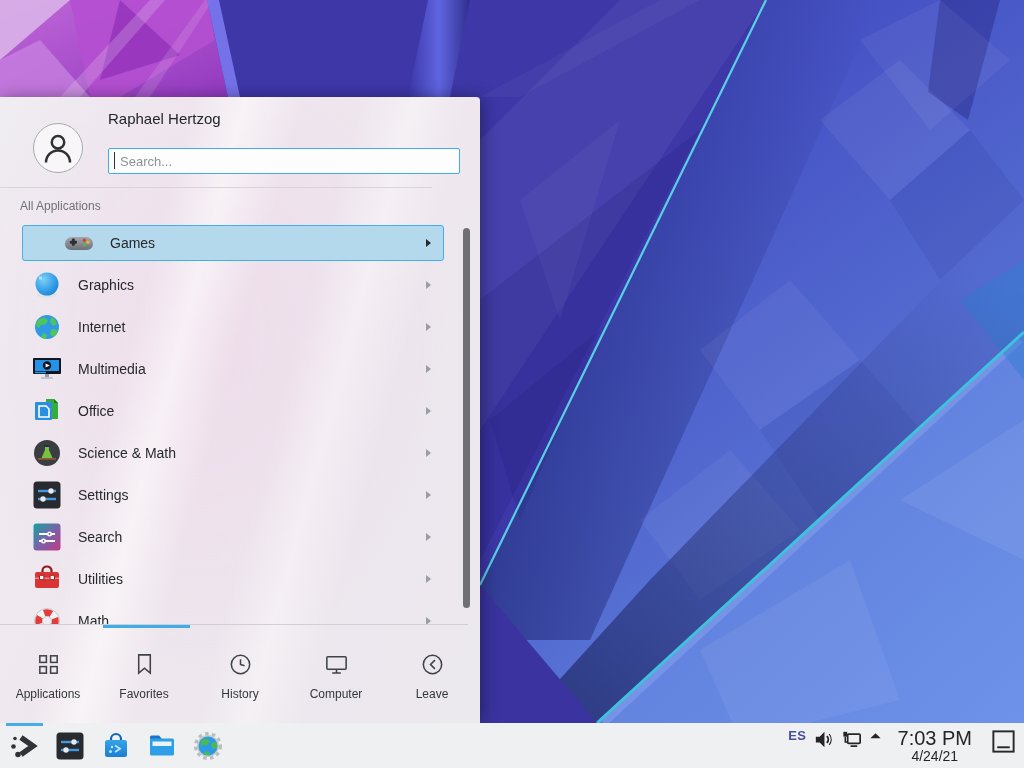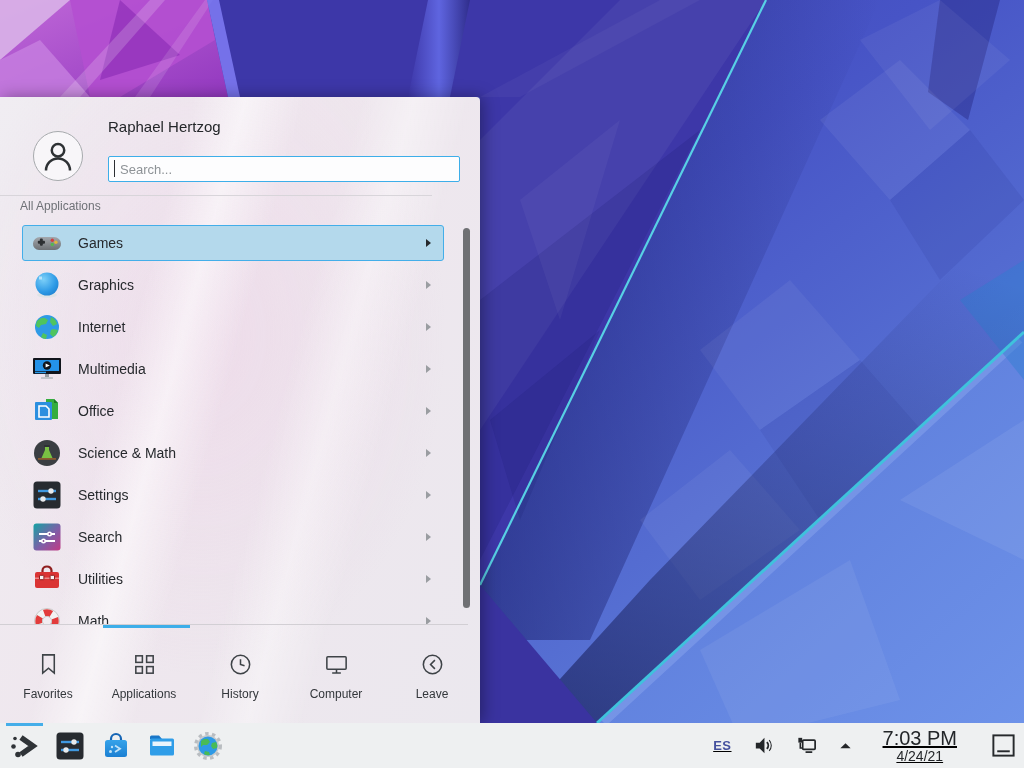--- a/index.html
+++ b/index.html
@@ -11,38 +11,38 @@
   .launcher{position:absolute;left:0;top:97px;width:480px;height:626px;
     background:linear-gradient(115deg,#f0edf2 0%,#efe7ee 45%,#ebe8ee 100%);
     border-radius:0 4px 0 0;box-shadow:3px 0 16px rgba(0,0,0,.35);}
   .launcher::before{content:"";position:absolute;inset:0;z-index:0;border-radius:inherit;
     background:
       linear-gradient(105deg,transparent 30%,rgba(255,255,255,.55) 38%,transparent 47%,transparent 56%,rgba(255,255,255,.4) 64%,transparent 73%),
       radial-gradient(ellipse at 42% 38%,rgba(236,203,228,.38),transparent 62%);
     pointer-events:none;}
   .launcher>*{position:absolute;z-index:1;}
 
-  .lheader{left:0;top:8px;width:432px;height:90px;border-bottom:1px solid #d8d5da;}
+  .lheader{left:0;top:0;width:432px;height:90px;border-bottom:1px solid #d8d5da;}
   .avatar{position:absolute;left:33px;top:26px;width:50px;height:50px;border-radius:50%;
     border:1px solid #a7aaad;background:#f8f6f9;box-sizing:border-box;}
   .avatar svg{width:100%;height:100%;display:block;}
   .user-name{position:absolute;left:108px;top:13px;font-size:15px;color:#232629;}
   .search{position:absolute;left:108px;top:51px;width:328px;height:24px;background:#fdfdfe;
     border:1px solid #3daee9;border-radius:2px;font-size:13px;color:#232629;padding:0 11px;outline:none;
     font-family:"Liberation Sans","DejaVu Sans",sans-serif;}
   .search::placeholder{color:#8e9397;opacity:1;}
   .search-caret{position:absolute;left:114px;top:55px;width:1px;height:17px;background:#2c2f33;}
 
   .section-label{left:20px;top:102px;font-size:12px;color:#6e7176;}
 
   .cat-list{left:0;top:121px;width:480px;height:406px;overflow:hidden;}
   .row{display:flex;align-items:center;height:36px;width:422px;margin:0 0 6px 22px;
     border:1px solid transparent;border-radius:3px;box-sizing:border-box;}
   .row:first-child{margin-top:7px;}
-  .row.selected{background:#b4d9ec;border-color:#43aee9;}
+  .row.selected{background:#b4d9ec;border-color:#43aee9;padding-left:32px;}
   .cicon{width:32px;height:32px;margin-left:8px;flex:0 0 auto;}
   .cicon svg{width:32px;height:32px;display:block;}
   .clabel{margin-left:15px;font-size:14px;color:#26292d;white-space:nowrap;}
   .arrow{margin-left:auto;margin-right:9px;width:12px;height:12px;}
   .arrow svg{width:12px;height:12px;display:block;}
   .arrow path{fill:#9a9da1;}
   .row.selected .arrow path{fill:#26292c;}
 
   .scrollbar{right:10px;top:131px;width:7px;height:380px;background:#6f7073;border-radius:4px;}
 
@@ -53,21 +53,21 @@
     color:#33373b;font-size:12px;cursor:default;}
   .tab svg{width:27px;height:27px;display:block;stroke:#3e4347;stroke-width:1.6;fill:none;}
 
   
   .taskbar{position:absolute;left:0;bottom:0;width:1024px;height:45px;background:#eef0f1;
     display:flex;align-items:center;box-sizing:border-box;}
   .task-apps{display:flex;gap:14px;padding-left:8px;align-items:center;}
   .task-btn{position:relative;width:32px;height:32px;}
   .task-btn svg{width:32px;height:32px;display:block;}
   .task-btn.active::before{content:"";position:absolute;top:-7px;left:-2px;width:37px;height:3px;background:#45aee9;}
-  .tray{margin-left:auto;display:flex;align-items:center;gap:20px;text-decoration:underline;}
+  .tray{margin-left:auto;display:flex;align-items:flex-start;gap:5px;}
   .kbd-layout{font-size:13px;font-weight:bold;color:#44509e;letter-spacing:.5px;}
   .tray-icon svg{width:23px;height:23px;display:block;}
   .tray-caret svg{width:15px;height:15px;display:block;}
   .clock{margin-left:10px;text-align:center;color:#232629;line-height:1.04;}
   .clock .time{font-size:20px;}
   .clock .date{font-size:14px;}
   .show-desktop{width:27px;height:27px;margin:0 7px 0 13px;}
   .show-desktop svg{width:27px;height:27px;display:block;}
 </style>
 </head>
@@ -359,32 +359,32 @@
     </div>
 
     <div class="scrollbar"></div>
 
     <div class="tab-divider"></div>
     <div class="tab-indicator"></div>
 
     <div class="tabbar">
       <div class="tab">
         <svg viewBox="0 0 28 28">
-            <path d="M8 4 h12 v19 l-6 -5.2 -6 5.2z"></path>
-          </svg>
-        <span>Favorites</span>
-      </div>
-      <div class="tab">
-        <svg viewBox="0 0 28 28">
           <rect x="5" y="5" width="6.8" height="6.8"></rect>
             <rect x="16.2" y="5" width="6.8" height="6.8"></rect>
           <rect x="5" y="16.2" width="6.8" height="6.8"></rect>
             <rect x="16.2" y="16.2" width="6.8" height="6.8"></rect>
         </svg>
         <span>Applications</span>
+      </div>
+      <div class="tab">
+        <svg viewBox="0 0 28 28">
+            <path d="M8 4 h12 v19 l-6 -5.2 -6 5.2z"></path>
+          </svg>
+        <span>Favorites</span>
       </div>
       <div class="tab">
         <svg viewBox="0 0 28 28">
           <circle cx="14" cy="14" r="9.5"></circle>
             <path d="M14 8.5 V14 l4.2 1.2"></path>
         </svg>
         <span>History</span>
       </div>
       <div class="tab">
         <svg viewBox="0 0 28 28">

